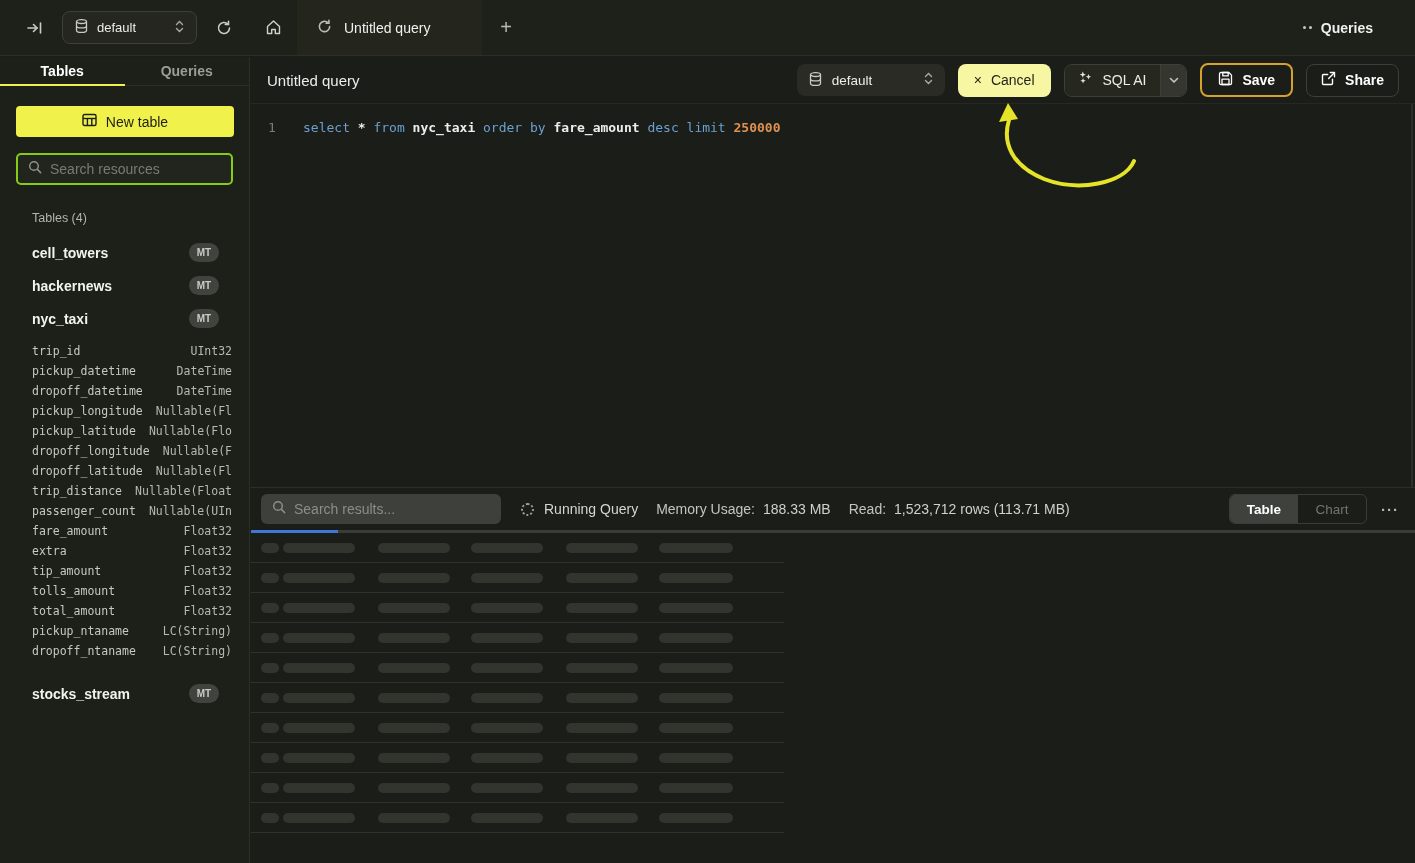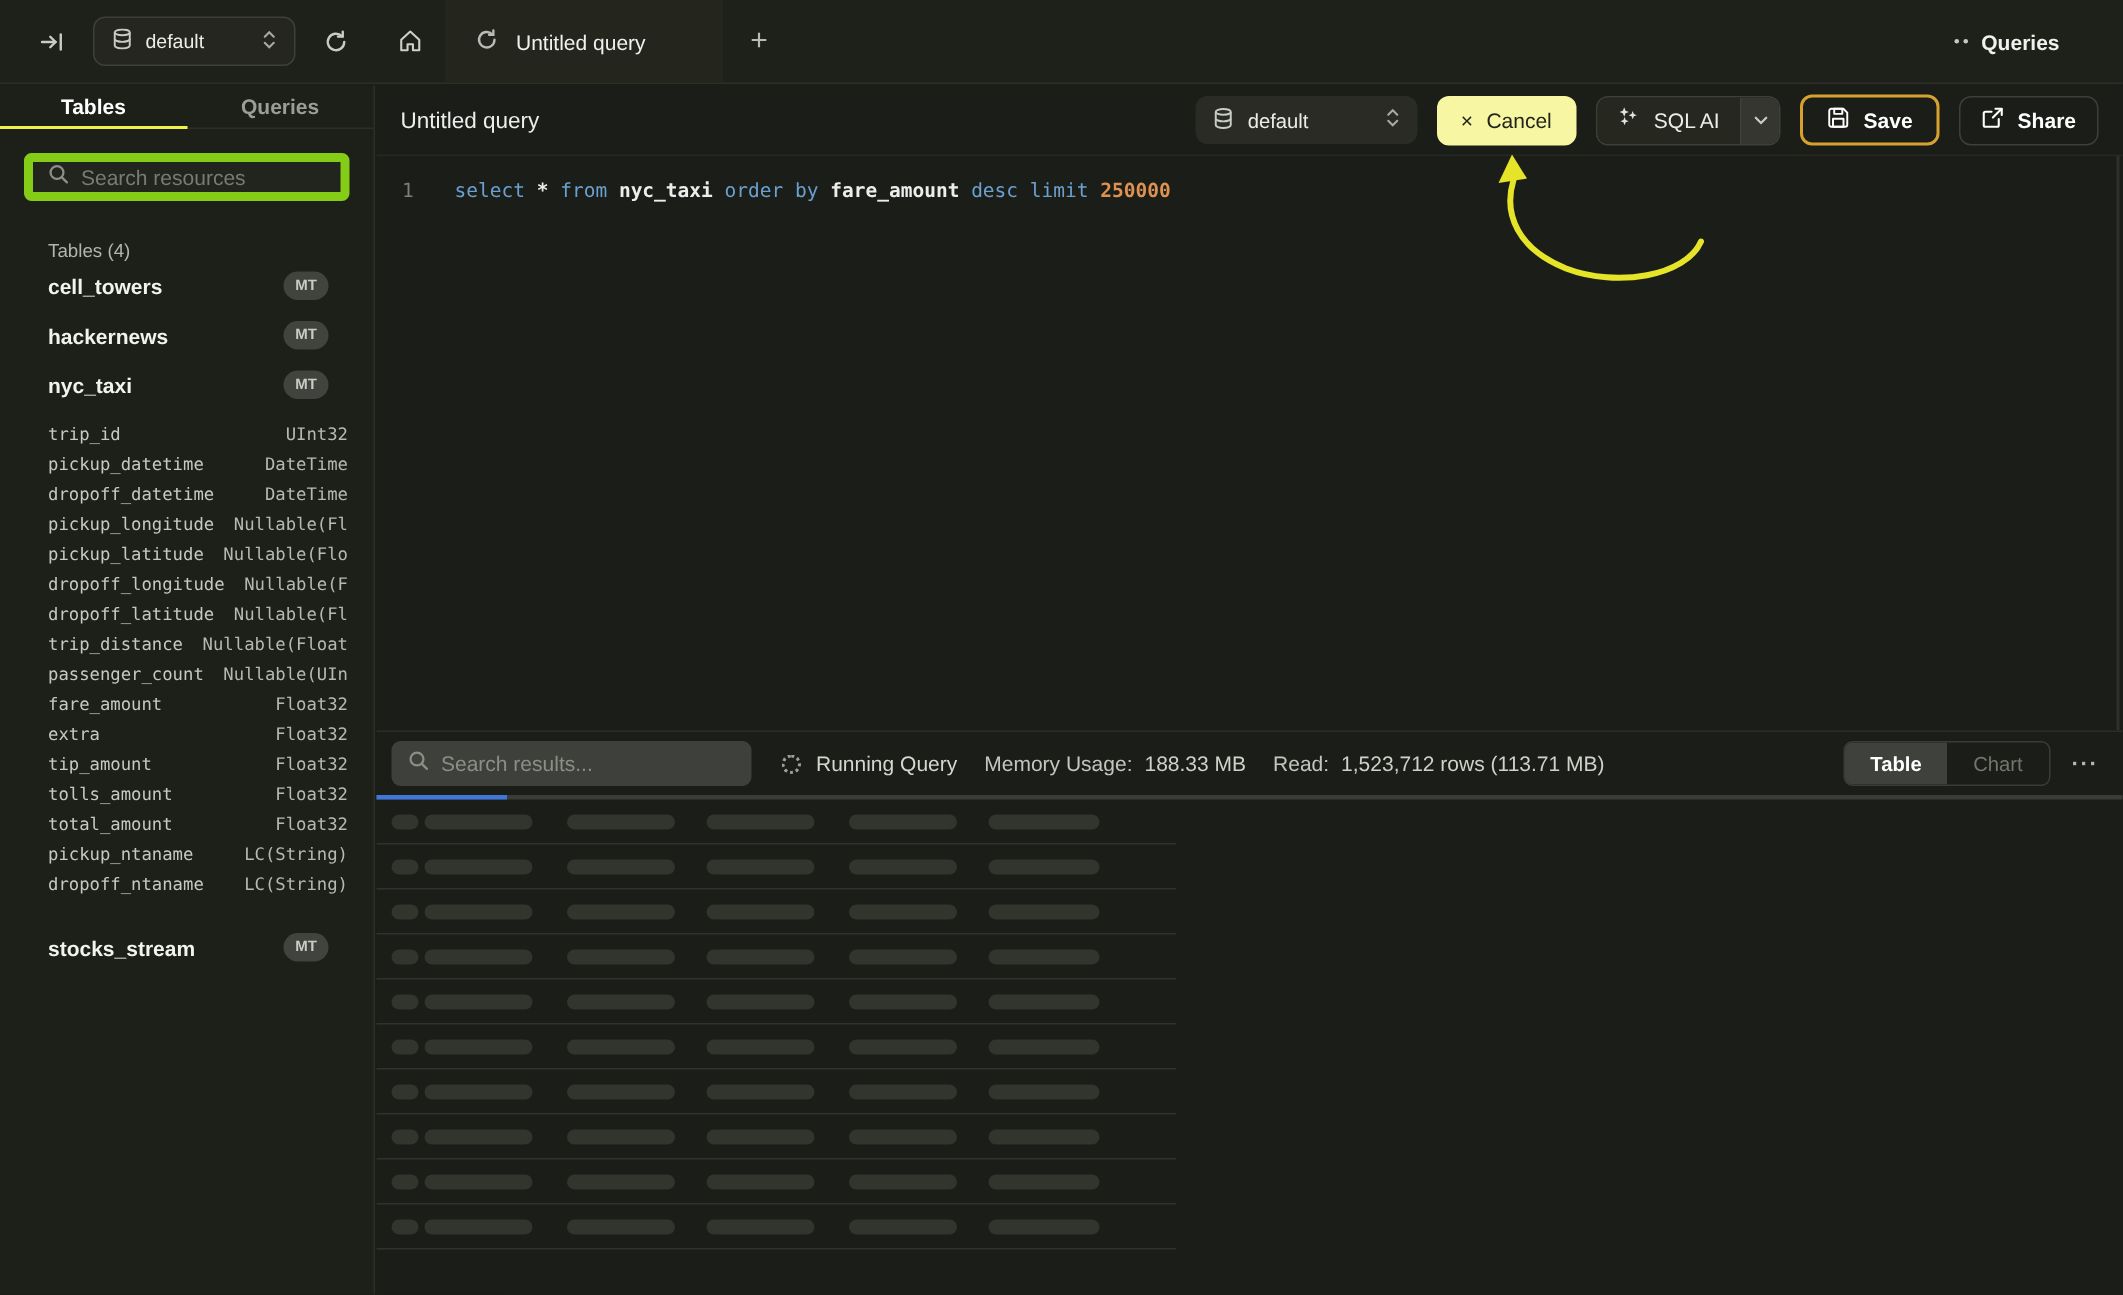--- a/index.html
+++ b/index.html
@@ -38,25 +38,25 @@
     border-right:1px solid var(--border);}
   .sidebar-tabs{display:flex;height:29px;border-bottom:1px solid var(--border);}
   .s-tab{flex:1;display:flex;align-items:center;justify-content:center;font-size:14px;font-weight:600;
     color:#9b9e96;cursor:pointer;position:relative;}
   .s-tab.active{color:#fff;}
   .s-tab.active::after{content:"";position:absolute;left:0;right:0;bottom:-1px;height:2px;background:var(--accent);}
   .new-table{display:flex;align-items:center;justify-content:center;gap:9px;margin:20px 16px 0;width:218px;height:31px;
     background:var(--accent);border:none;border-radius:4px;font-size:14px;color:#1d1f18;cursor:pointer;
     font-family:"Liberation Sans",sans-serif;}
   .search-box{display:flex;align-items:center;gap:8px;margin:16px 16px 0;height:32px;padding:0 10px;
-    border:6px solid #84cc16;background:#22241e;border-radius:5px;}
+    border:2px solid #84cc16;background:#22241e;border-radius:5px;}
   .search-box input{flex:1;background:transparent;border:none;outline:none;color:var(--txt);
     font-size:14px;font-family:"Liberation Sans",sans-serif;}
   .search-box input::placeholder{color:#787b74;}
-  .section-label{margin:26px 0 0 32px;font-size:12.5px;color:#b2b5ad;}
+  .section-label{margin:26px 0 11px 32px;font-size:12.5px;color:#b2b5ad;}
   .table-row{display:flex;align-items:center;justify-content:space-between;height:33px;padding:0 30px 0 32px;cursor:pointer;}
   .table-name{font-size:14px;font-weight:600;color:#f2f3ef;}
   .mt-badge{width:30px;height:19px;border-radius:10px;background:#41443e;color:#c9ccc5;font-size:10px;
     font-weight:700;display:flex;align-items:center;justify-content:center;}
   .engine-label{padding:3px 0 6px 32px;font-size:12px;color:#9fa29b;}
   .columns{padding:6px 0 16px;}
   .col-row{display:flex;justify-content:space-between;padding:0 17px 0 32px;height:20px;align-items:center;}
   .col-name{font-family:"DejaVu Sans Mono",monospace;font-size:11.5px;color:#c6c9c1;}
   .col-type{font-family:"DejaVu Sans Mono",monospace;font-size:11.5px;color:#b6b9b1;}
 
@@ -177,20 +177,31 @@
       <span>Queries</span>
     </div>
   </div>
 </div>
 
 <aside class="sidebar">
   <div class="sidebar-tabs">
     <div class="s-tab active">Tables</div>
     <div class="s-tab">Queries</div>
   </div>
+  <button class="new-table">
+    <span>
+      <svg width="15" height="14" viewBox="0 0 15 14" fill="none" stroke="#1d1f18" stroke-width="1.4">
+        <rect x="1" y="1.5" width="13" height="11" rx="1.5"></rect>
+          <line x1="1" y1="5.5" x2="14" y2="5.5"></line>
+        <line x1="5.4" y1="5.5" x2="5.4" y2="12.5"></line>
+          <line x1="9.8" y1="5.5" x2="9.8" y2="12.5"></line>
+      </svg>
+    </span>
+    <span>New table</span>
+  </button>
   <div class="search-box">
     <span>
       <svg width="14" height="14" viewBox="0 0 14 14" fill="none" stroke="#8d9089" stroke-width="1.5" stroke-linecap="round">
         <circle cx="6" cy="6" r="4.3"></circle>
           <line x1="9.4" y1="9.4" x2="12.6" y2="12.6"></line>
       </svg>
     </span>
     <input placeholder="Search resources" style="">
   </div>
   <div class="section-label">Tables (4)</div>

